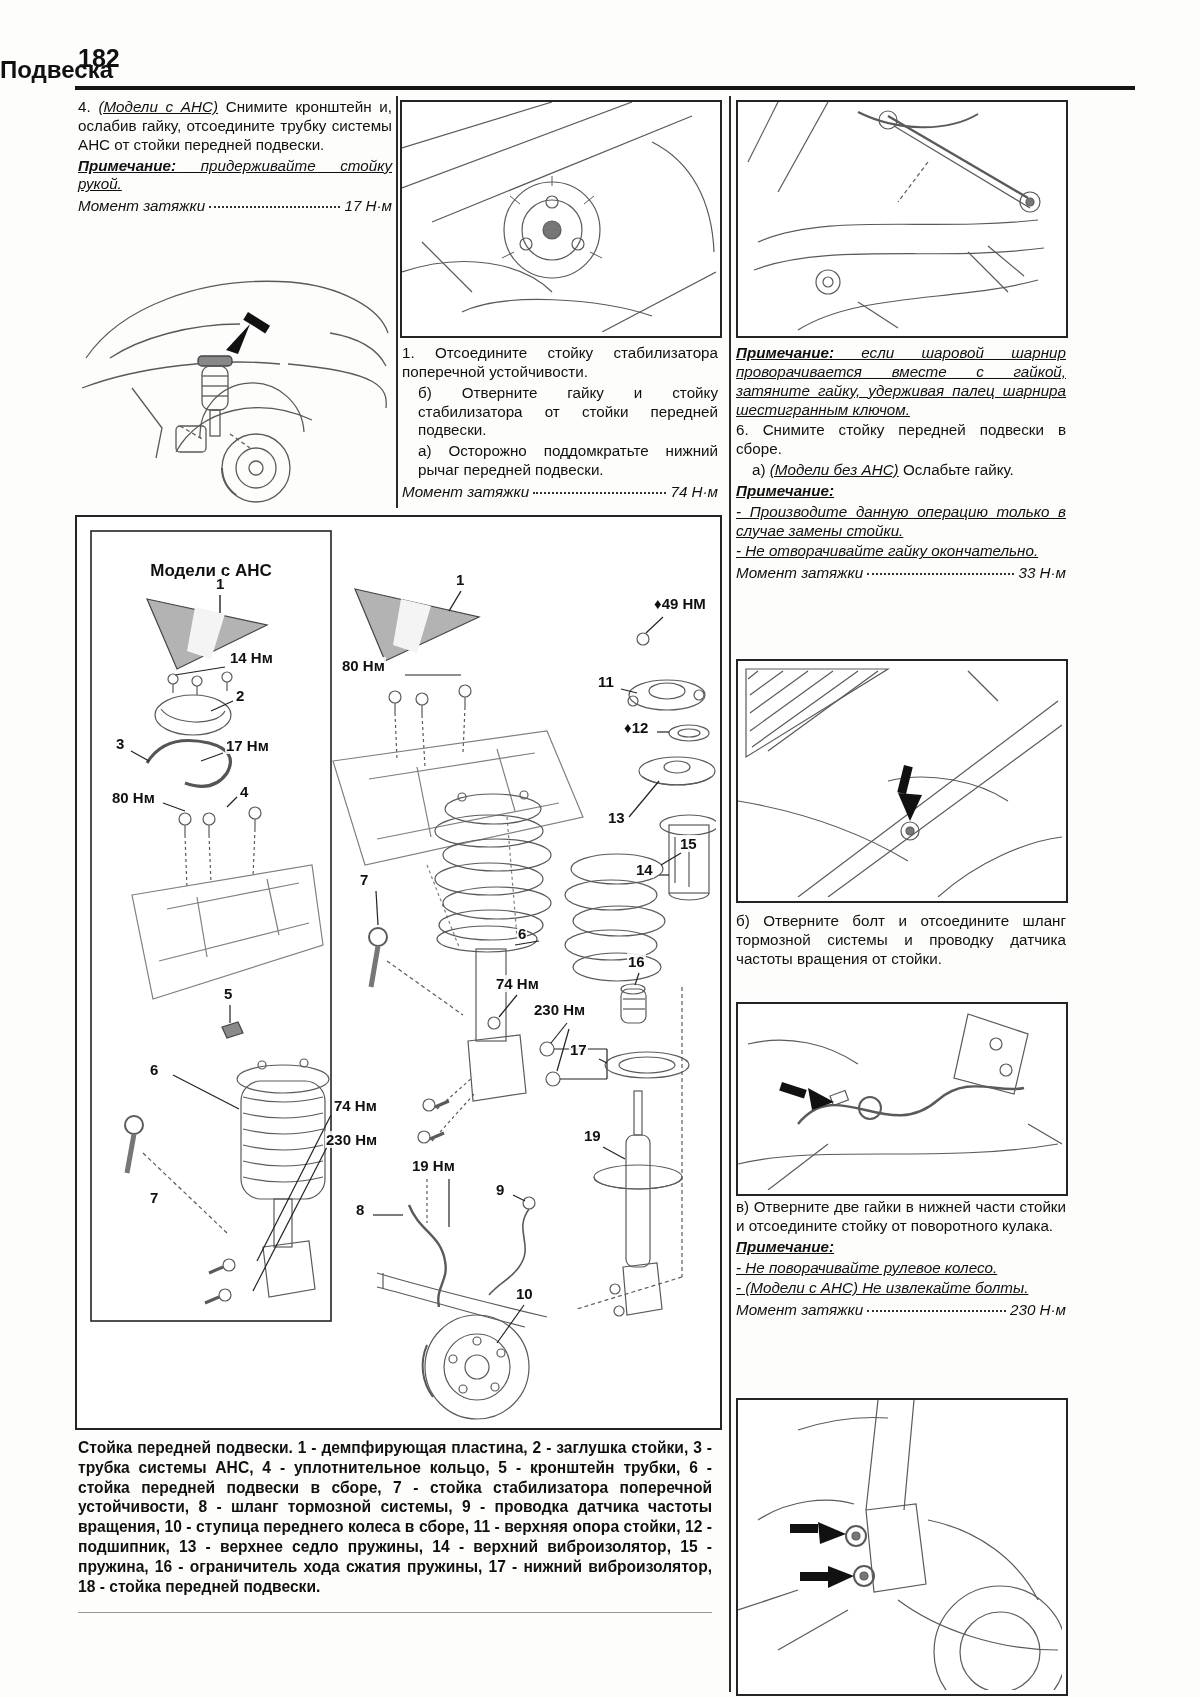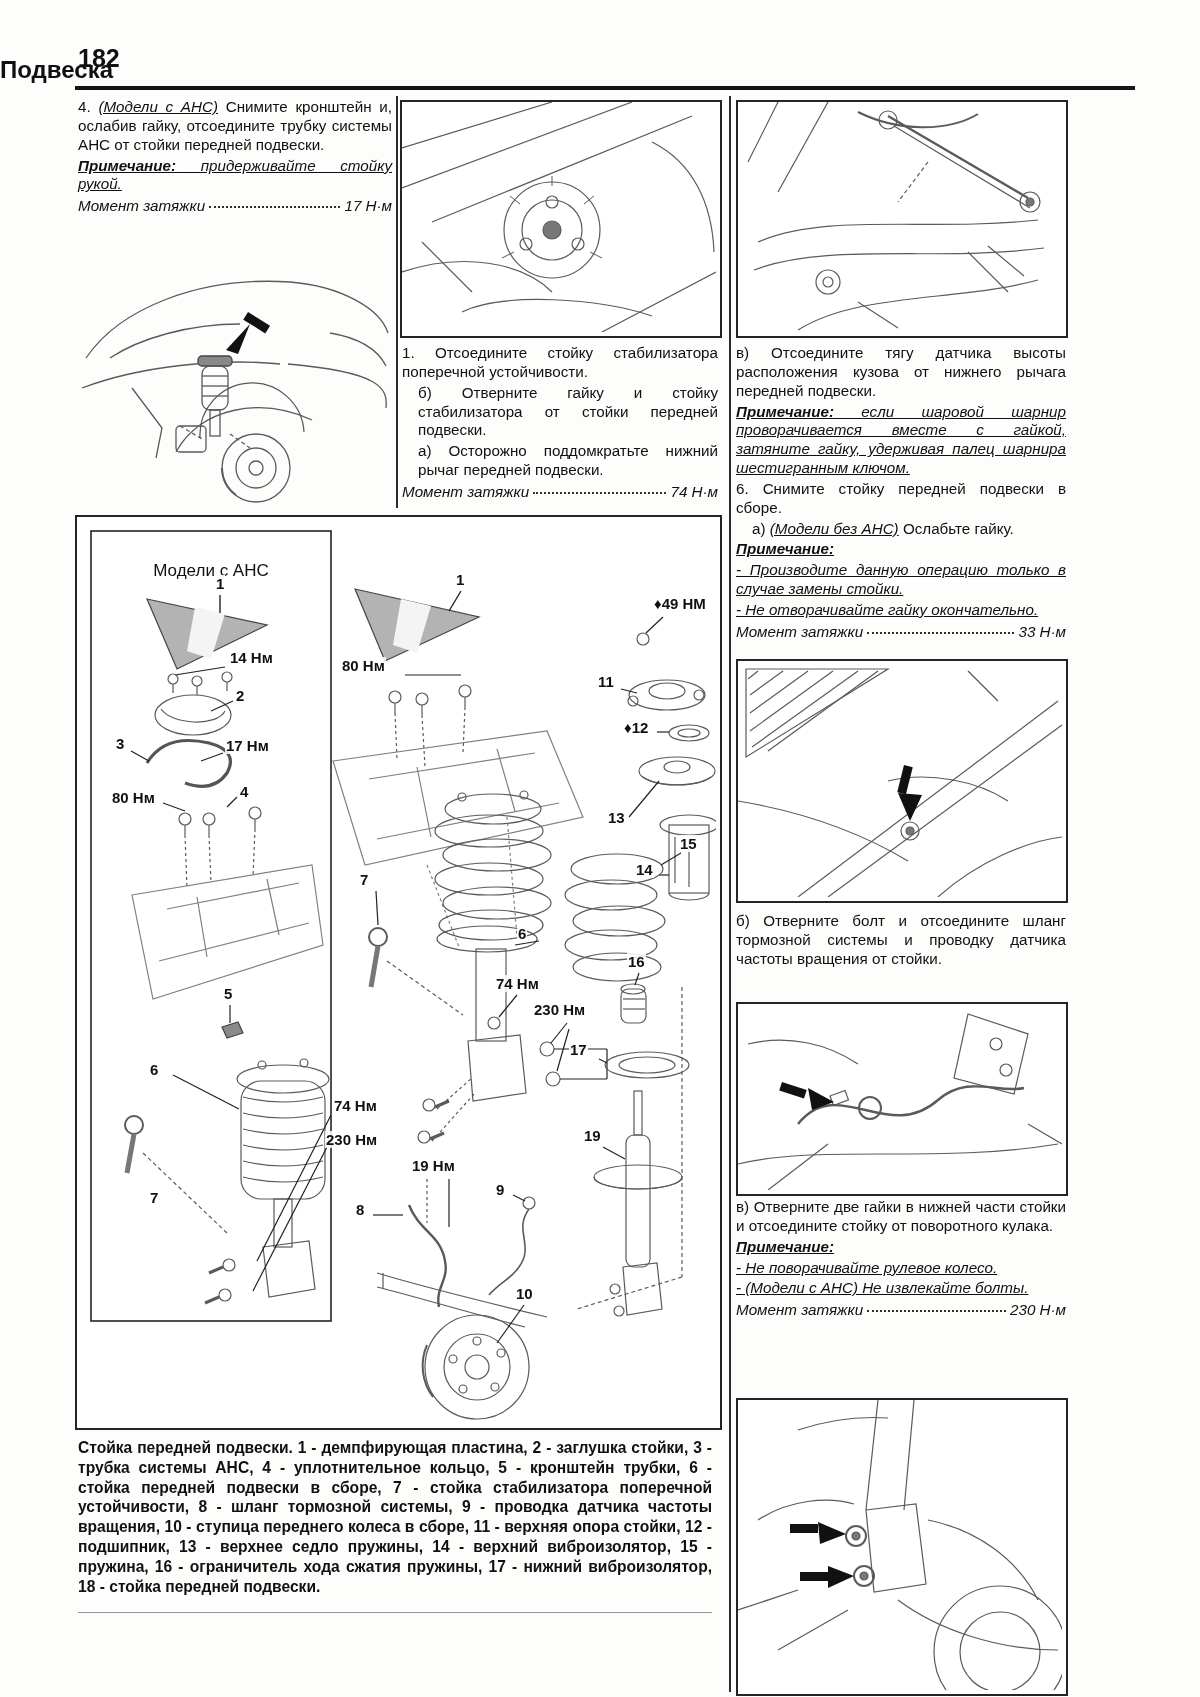--- a/index.html
+++ b/index.html
@@ -14,21 +14,21 @@
   .body-text{font-size:15.2px;line-height:1.24;text-align:justify;}
   .body-text p{margin:0 0 2px 0;}
   .sub{padding-left:16px;}
   .ital{font-style:italic;text-decoration:underline;}
   .note-label{font-style:italic;font-weight:bold;text-decoration:underline;}
   .torque{display:flex;align-items:baseline;font-style:italic;margin-top:3px;}
   .torque .dots{flex:1;border-bottom:2px dotted #333;margin:0 4px;transform:translateY(-3px);}
   .caption{font-size:15.6px;font-weight:bold;line-height:1.27;text-align:justify;}
   .lbl{position:absolute;font-size:15px;font-weight:bold;background:rgba(255,255,255,.85);
        padding:0 1px;white-space:nowrap;}
-  .innertitle{position:absolute;font-size:17px;font-weight:normal;text-align:center;}
+  .innertitle{position:absolute;font-size:17px;font-weight:bold;text-align:center;}
   svg{display:block;}
 </style>
 </head>
 <body>
 
 <div class="page">
 
   <div class="abs pagenum" style="left:78px;top:44px;">182</div>
   <div class="abs ptitle" style="left:0;right:90px;top:56px;">Подвеска</div>
   <div class="abs hrule" style="left:75px;top:86px;width:1060px;"></div>
@@ -135,21 +135,20 @@
           <circle cx="90" cy="180" r="5"></circle>
         <path d="M230,150 l40,40"></path>
           <path d="M250,144 l36,30"></path>
         <line x1="120" y1="200" x2="160" y2="226"></line>
         <line x1="190" y1="60" x2="160" y2="100" stroke-dasharray="4,3"></line>
       </g>
     </svg>
   </div>
 
   <div class="abs body-text" style="left:736px;top:344px;width:330px;">
-    <p>в) Отсоедините тягу датчика высоты расположения кузова от нижнего рычага передней подвески.</p>
     <p class="ital"><span class="note-label">Примечание:</span><span> если шаровой шарнир проворачивается вместе с гайкой, затяните гайку, удерживая палец шарнира шестигранным ключом.</span></p>
     <p>6. Снимите стойку передней подвески в сборе.</p>
     <p class="sub"><span>а) </span><span class="ital">(Модели без АНС)</span><span> Ослабьте гайку.</span></p>
     <p><span class="note-label">Примечание:</span></p>
     <p class="ital">- Производите данную операцию только в случае замены стойки.</p>
     <p class="ital">- Не отворачивайте гайку окончательно.</p>
     <div class="torque">
       <span>Момент затяжки</span>
         <span class="dots"></span>
         <span>33 Н·м</span>

